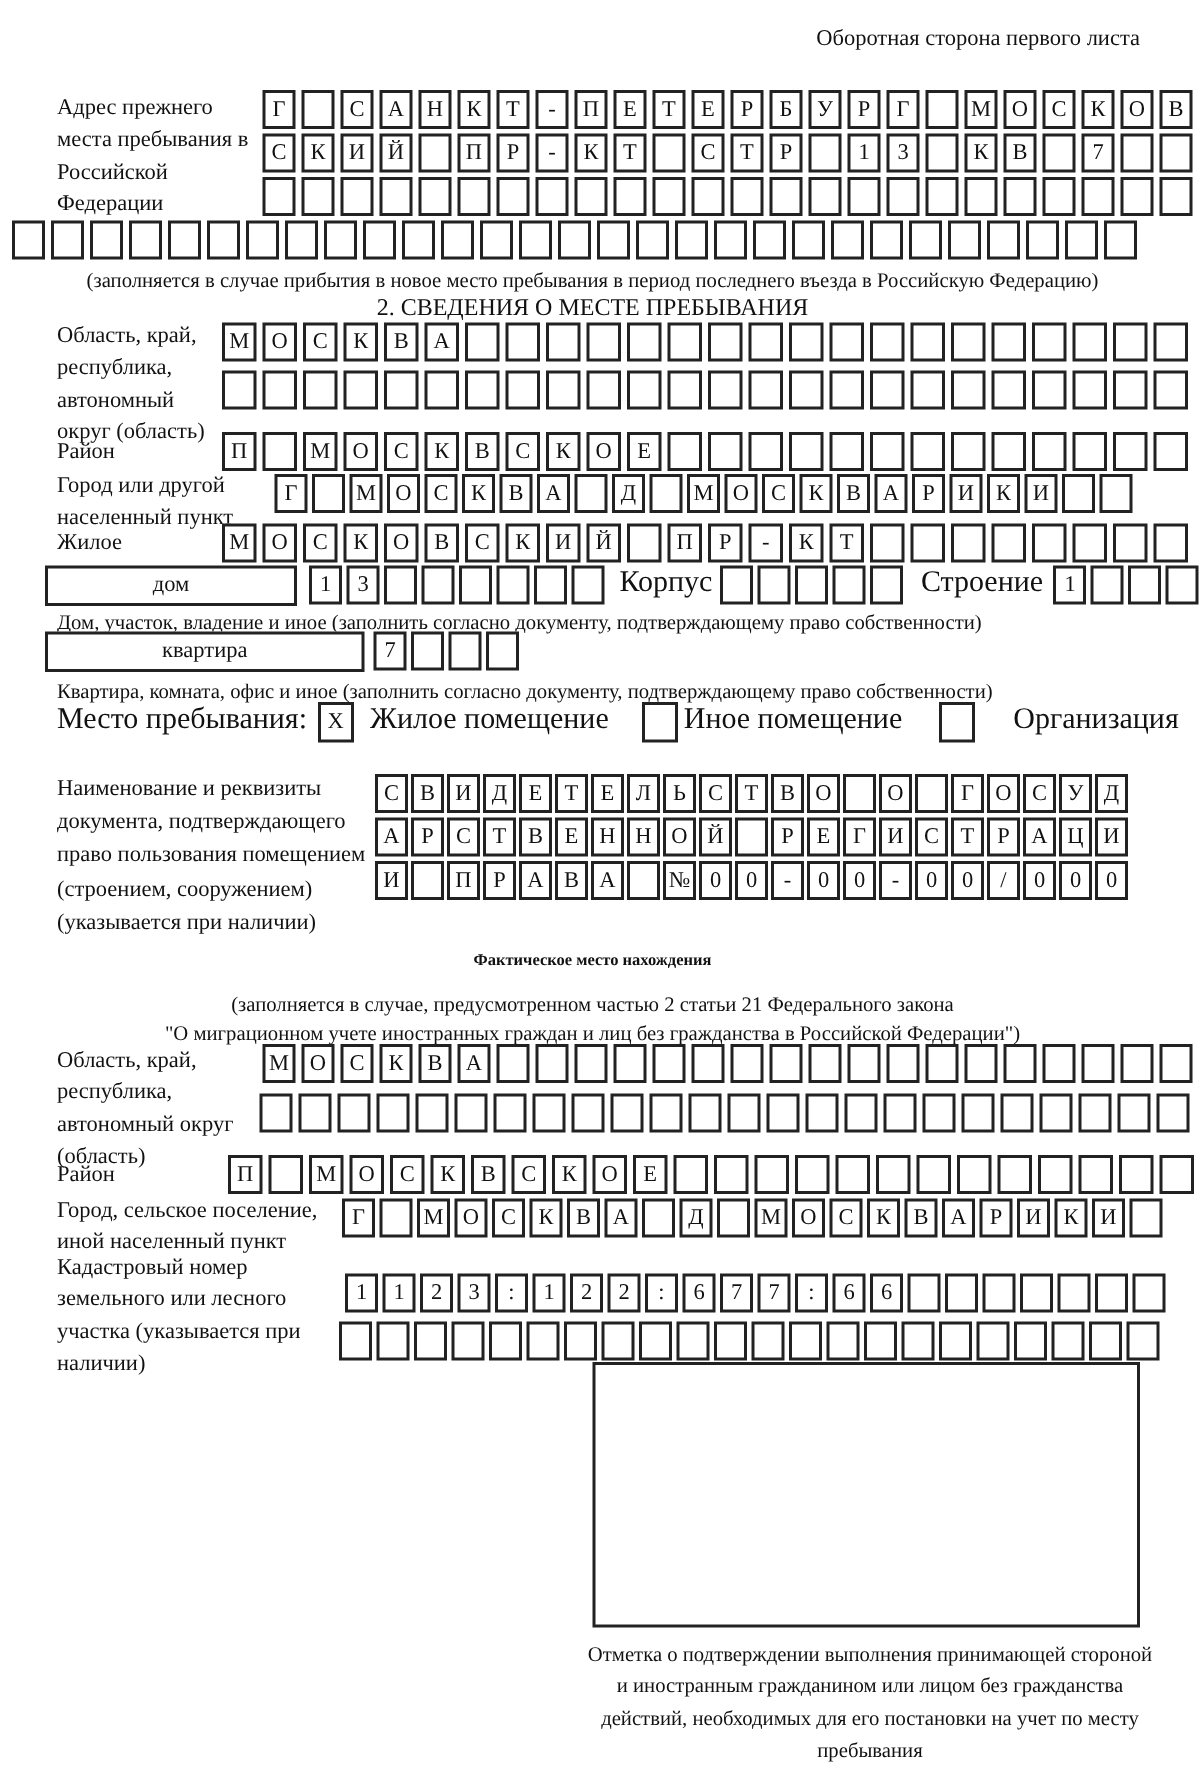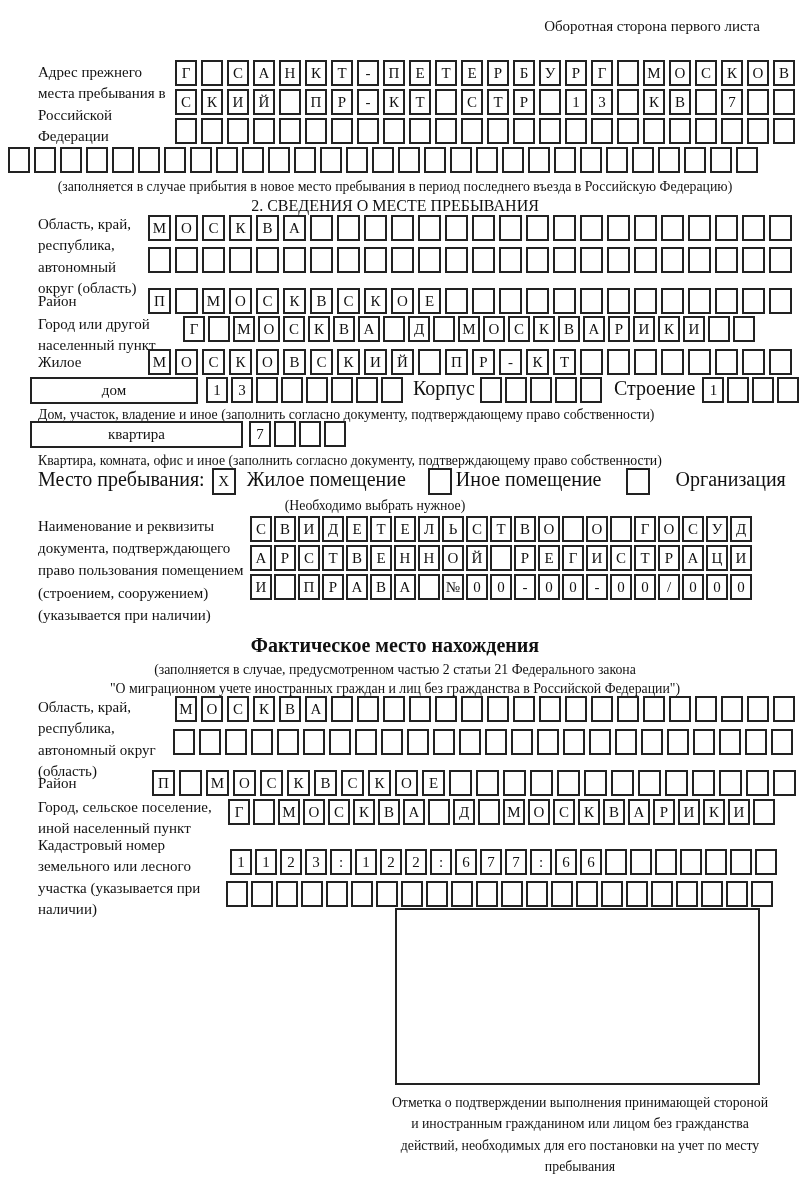--- a/index.html
+++ b/index.html
@@ -325,21 +325,20 @@
 
   <div class="abs hbox" style="left:38px;top:468px;">
     <span class="inl">Место пребывания:</span>
     <span class="cbox" style="margin-left:7px;">X</span>
     <span class="inl" style="margin-left:11px;">Жилое помещение</span>
     <span class="cbox" style="margin-left:22px;"></span>
     <span class="inl" style="margin-left:4px;">Иное помещение</span>
     <span class="cbox" style="margin-left:24px;"></span>
     <span class="inl" style="margin-left:26px;">Организация</span>
   </div>
-  <div class="abs note" style="left:160px;top:496px;width:430px;text-align:center;">(Необходимо выбрать нужное)</div>
 
   <div class="abs lbl" style="left:38px;top:515px;width:218px;line-height:1.48;">Наименование и реквизиты документа, подтверждающего право пользования помещением (строением, сооружением) (указывается при наличии)</div>
   <div class="abs cells g2" style="left:250px;top:516px;">
       <span class="cell">С</span>
       <span class="cell">В</span>
       <span class="cell">И</span>
       <span class="cell">Д</span>
       <span class="cell">Е</span>
       <span class="cell">Т</span>
       <span class="cell">Е</span>
@@ -398,21 +397,21 @@
       <span class="cell">0</span>
       <span class="cell">-</span>
       <span class="cell">0</span>
       <span class="cell">0</span>
       <span class="cell">/</span>
       <span class="cell">0</span>
       <span class="cell">0</span>
       <span class="cell">0</span>
     </div>
 
-  <div class="abs center" style="top:634px;font-weight:bold;font-size:20px;">Фактическое место нахождения</div>
+  <div class="abs center" style="top:634px;font-weight:bold;font-size:11px;">Фактическое место нахождения</div>
   <div class="abs note center" style="top:660px;">(заполняется в случае, предусмотренном частью 2 статьи 21 Федерального закона</div>
   <div class="abs note center" style="top:679px;">"О миграционном учете иностранных граждан и лиц без гражданства в Российской Федерации")</div>
 
   <div class="abs lbl" style="left:38px;top:697px;width:142px;">Область, край, республика, автономный округ (область)</div>
   <div class="abs cells" style="left:175px;top:696px;">
       <span class="cell">М</span>
       <span class="cell">О</span>
       <span class="cell">С</span>
       <span class="cell">К</span>
       <span class="cell">В</span>

